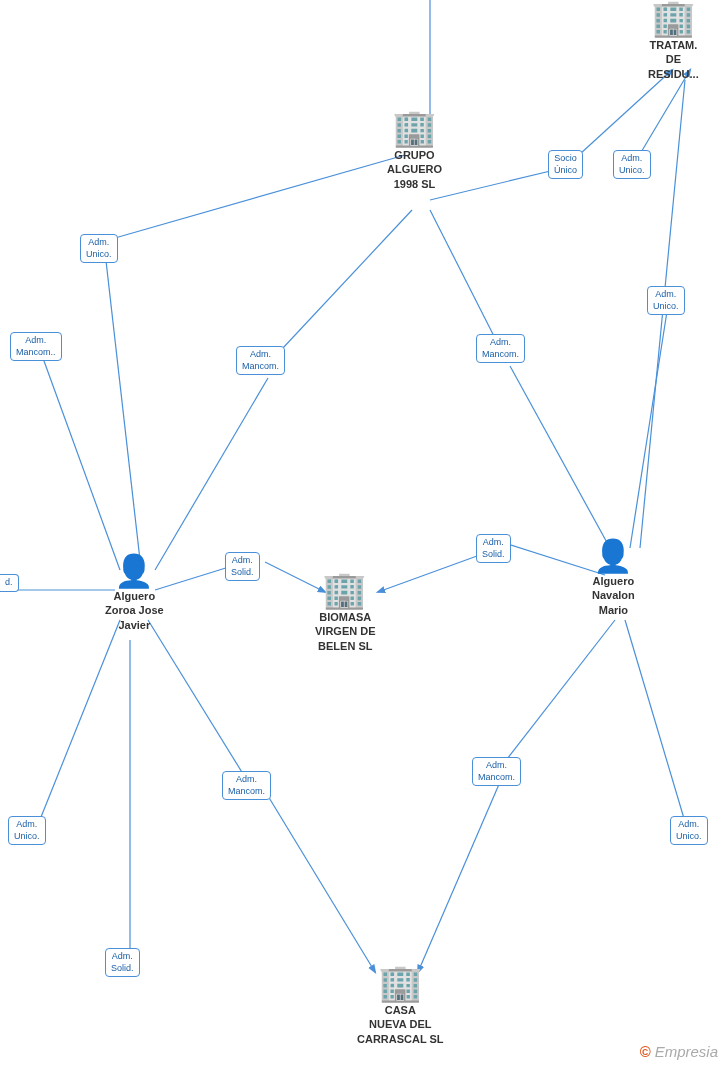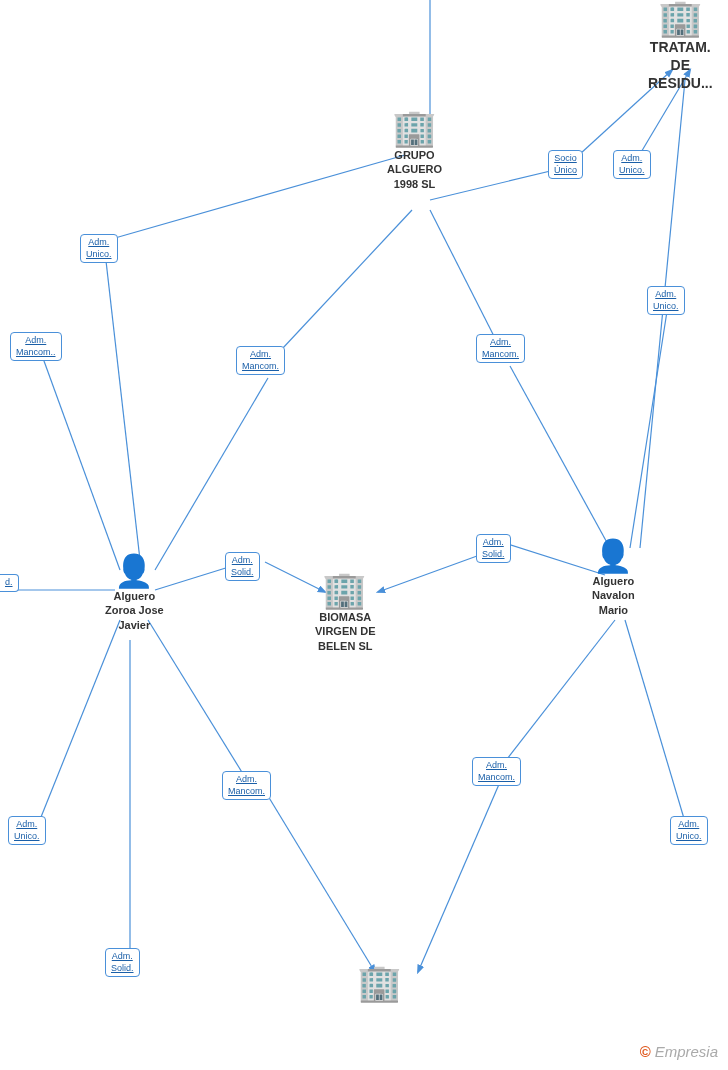--- a/index.html
+++ b/index.html
@@ -48,21 +48,20 @@
       position: absolute;
       background: white;
       border: 1.5px solid #4a90d9;
       border-radius: 4px;
       padding: 2px 5px;
       font-size: 9px;
       color: #1a5fa8;
       text-align: center;
       line-height: 1.3;
       white-space: pre-line;
-      text-decoration: underline;
     }
     .watermark {
       position: absolute;
       bottom: 10px;
       right: 10px;
       font-size: 15px;
       color: #aaa;
       font-style: italic;
     }
     .watermark span { color: #e05a20; font-weight: bold; }
@@ -131,30 +130,31 @@
 
 <div class="node" style="left:387px; top:110px;">
   <div class="building-icon orange">🏢</div>
   <div class="node-label">GRUPO
 ALGUERO
 1998 SL</div>
 </div>
 
 <div class="node" style="left:648px; top:0px;">
   <div class="building-icon gray">🏢</div>
-  <div class="node-label" style="font-size:14px;">TRATAM.<br>DE<br>RESIDU...</div>
+  <div class="node-label" style="font-size:11px;">TRATAM.<br>DE<br>RESIDU...</div>
 </div>
 
 <div class="node" style="left:315px; top:572px;">
   <div class="building-icon gray">🏢</div>
   <div class="node-label">BIOMASA<br>VIRGEN DE<br>BELEN SL</div>
 </div>
 
 <div class="node" style="left:357px; top:965px;">
   <div class="building-icon gray">🏢</div>
+  <div class="node-label">CASA<br>NUEVA DEL<br>CARRASCAL SL</div>
 </div>
 
 <div class="node" style="left:105px; top:555px;">
   <div class="person-icon">👤</div>
   <div class="node-label">Alguero<br>Zoroa Jose<br>Javier</div>
 </div>
 
 <div class="node" style="left:592px; top:540px;">
   <div class="person-icon">👤</div>
   <div class="node-label">Alguero<br>Navalon<br>Mario</div>

